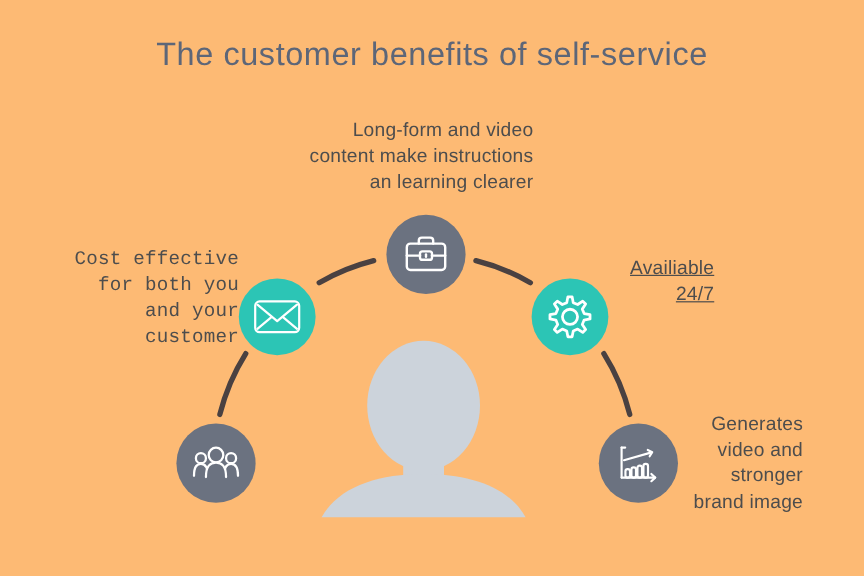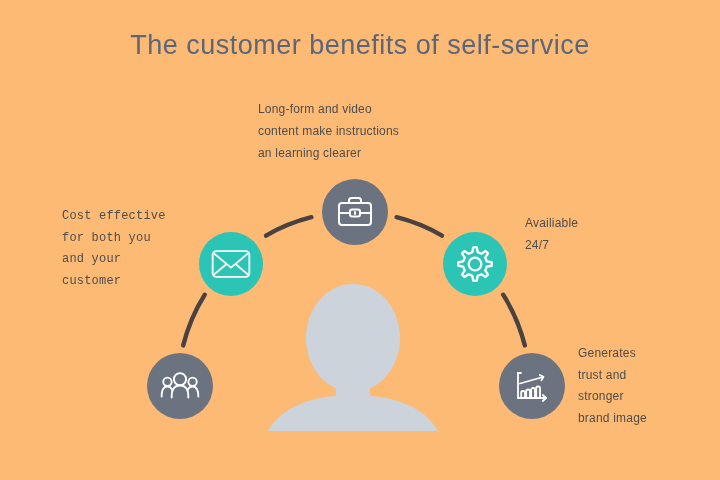--- a/index.html
+++ b/index.html
@@ -14,22 +14,22 @@
   }
   .bg{position:absolute;left:0;top:0;}
   .node{
     position:absolute;border-radius:50%;
     display:flex;align-items:center;justify-content:center;
   }
   .node.slate{background:#6b7280;}
   .node.teal{background:#2cc5b5;}
   .node svg{display:block;}
   .label{
-    position:absolute;font-size:12px;line-height:22px;color:#4d4d4d;
-    white-space:pre-line;letter-spacing:0.2px;
+    position:absolute;font-size:16px;line-height:22px;color:#4d4d4d;
+    white-space:pre-line;letter-spacing:0.2px;text-align:right;
   }
 </style>
 </head>
 <body>
 
 <div class="canvas">
 
   <h1 class="title">The customer benefits of self-service</h1>
 
   <svg class="bg" width="720" height="480" viewBox="0 0 720 480">
@@ -101,20 +101,20 @@
     </svg>
   </div>
 
   <div class="label" style="left:258px;top:98px;">Long-form and video
 content make instructions
 an learning clearer</div>
   <div class="label" style="left:62px;top:206px;line-height:21.5px;font-family:Liberation Mono, monospace;">Cost effective
 for both you
 and your
 customer</div>
-  <div class="label" style="left:525px;top:213px;line-height:21.5px;">Availiable
+  <div class="label" style="left:525px;top:213px;line-height:21.5px;text-decoration:underline;">Availiable
 24/7</div>
   <div class="label" style="left:578px;top:343px;line-height:21.5px;">Generates
-trust and
+video and
 stronger
 brand image</div>
 
 </div>
 
 </body></html>

